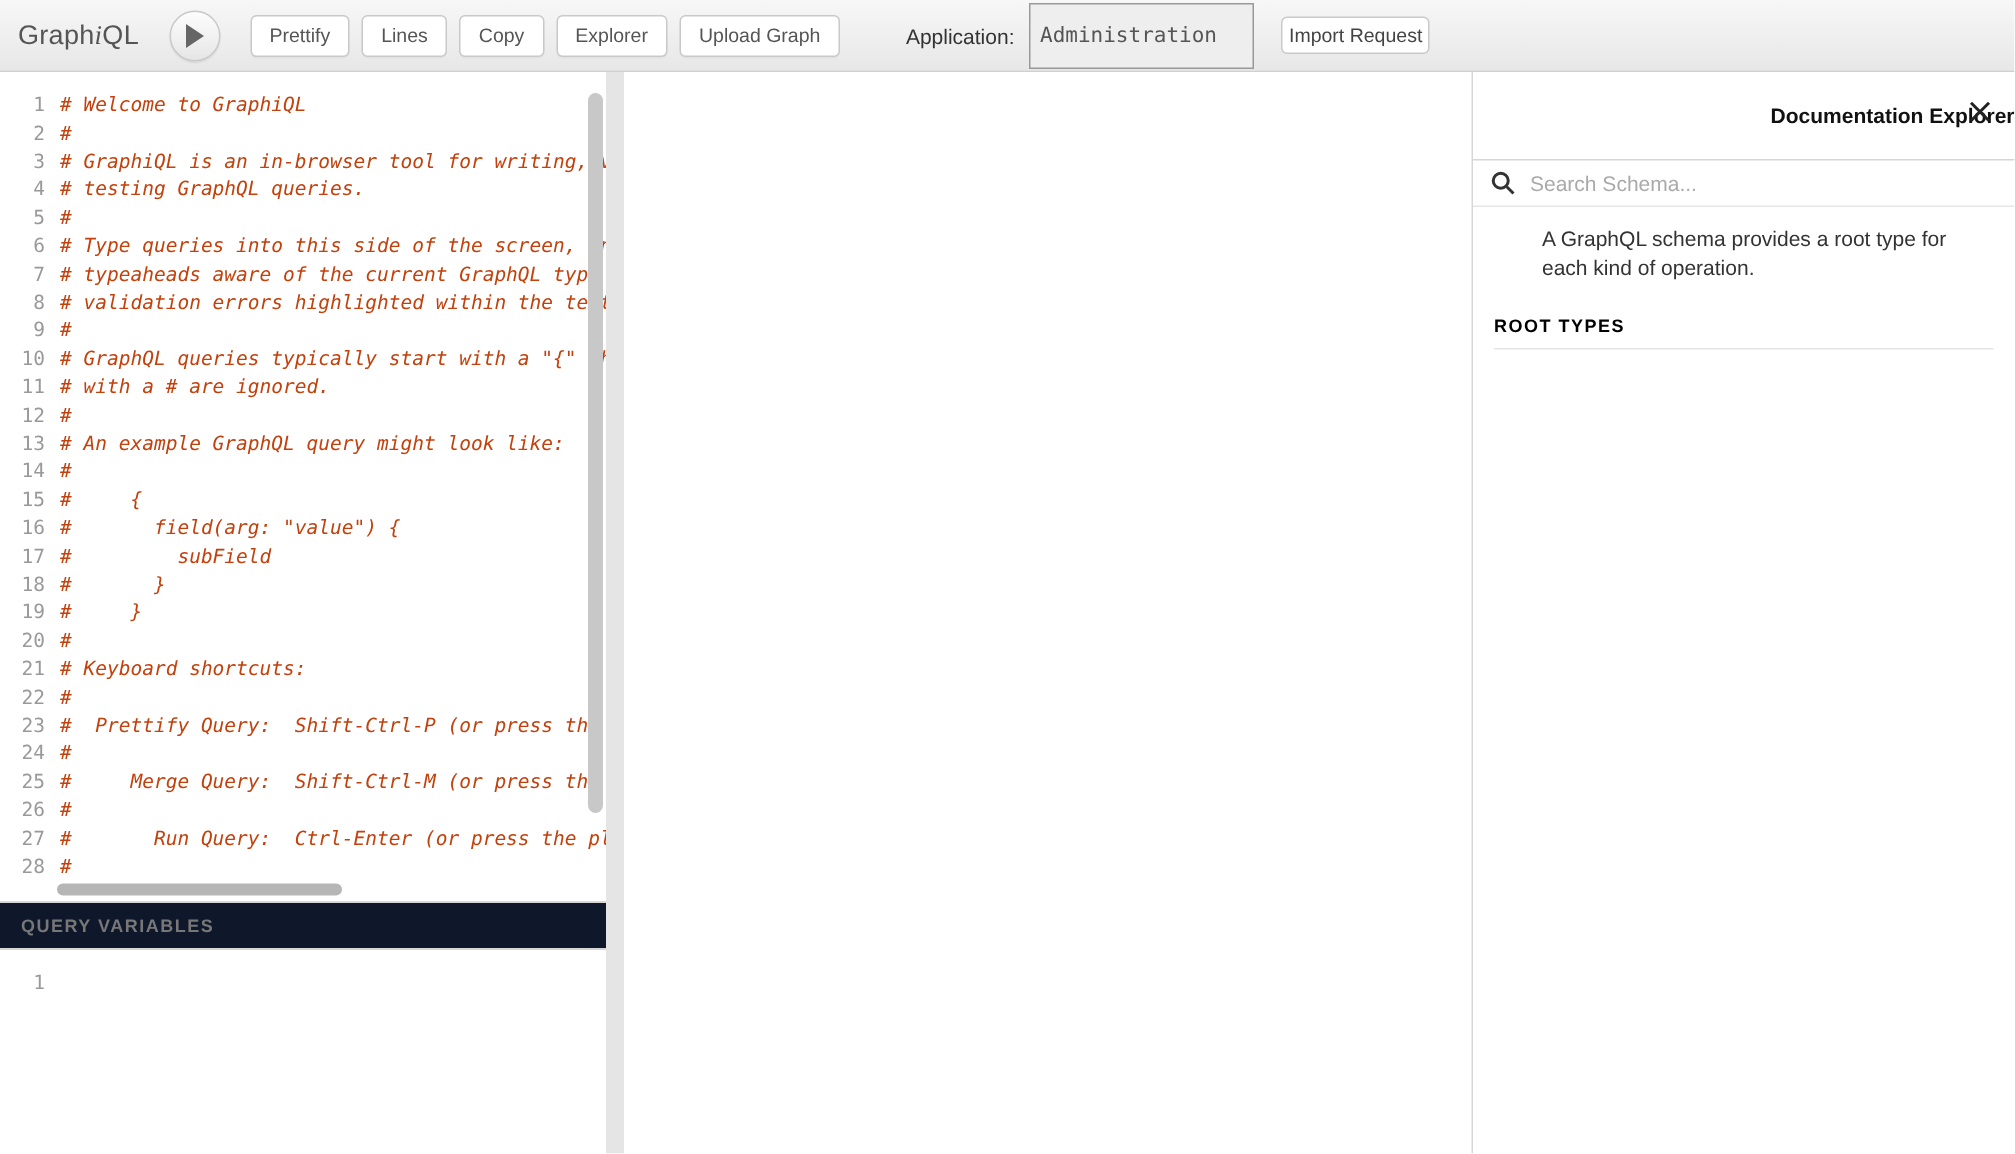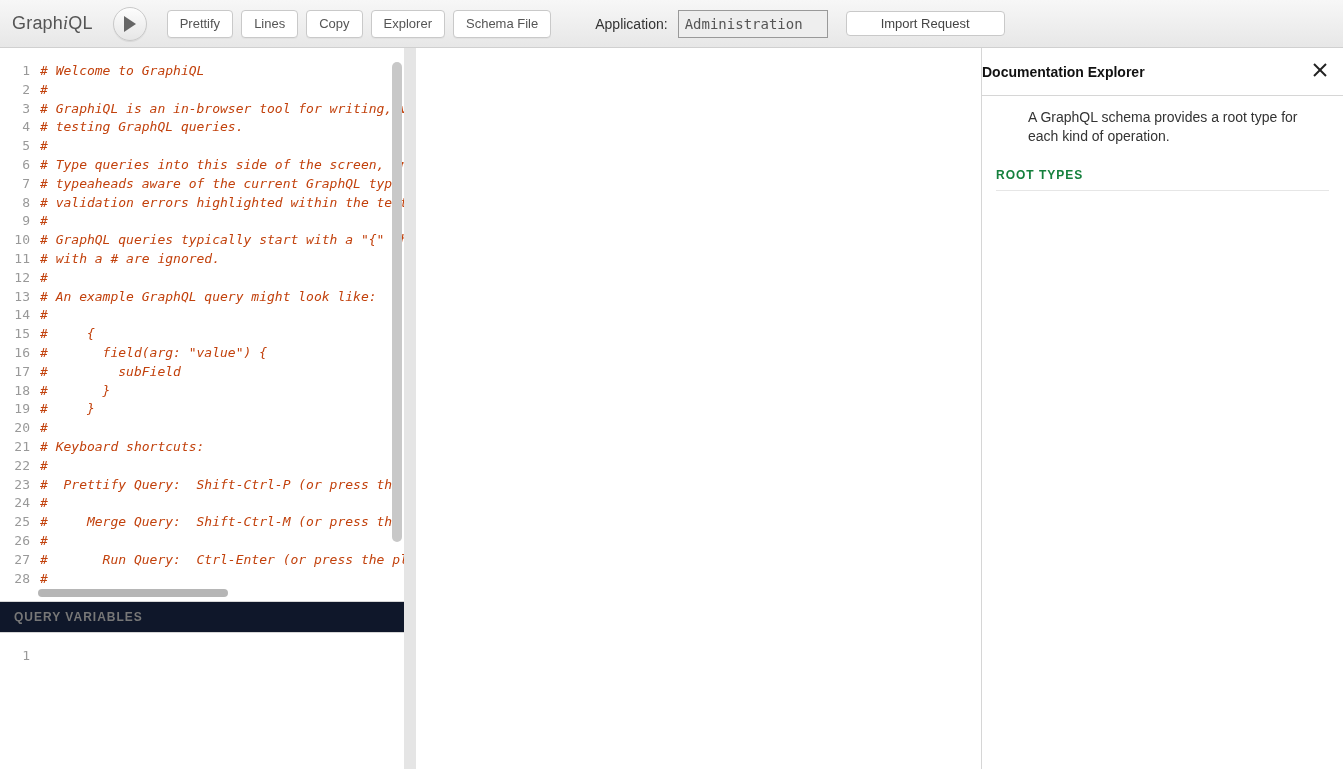--- a/index.html
+++ b/index.html
@@ -62,27 +62,27 @@
     margin-left: 6px;
   }
   .app-select {
     width: 150px;
     border: 1px solid #999;
     background: #eee;
     font-family: ui-monospace, SFMono-Regular, Menlo, Consolas, monospace;
     font-size: 14px;
     color: #555;
     padding: 3px 6px;
-    height: 28px;
+    height: 44px;
   }
   .import-btn {
     background: #fff;
     border: 1px solid #c9c9c9;
     border-radius: 4px;
-    padding: 4px 34px;
+    padding: 4px 4px;
     font-size: 13px;
     color: #444;
     cursor: pointer;
     margin-left: 8px;
   }
   .topbar-right-gap { flex: 1; }
 
   
   .main {
     flex: 1;
@@ -212,25 +212,25 @@
     text-align: right;
     color: #999;
     font-family: ui-monospace, SFMono-Regular, Menlo, Consolas, monospace;
     font-size: 13px;
     line-height: 18.8px;
     padding-right: 6px;
   }
 
   
   .docs-header {
-    height: 48px;
+    height: 59px;
     border-bottom: 1px solid #d6d6d6;
     display: flex;
     align-items: center;
-    justify-content: flex-start;
+    justify-content: flex-end;
     position: relative;
     font-weight: 700;
     font-size: 14px;
   }
   .docs-close {
     position: absolute;
     right: 12px; top: 50%;
     transform: translateY(-50%);
     cursor: pointer;
     font-size: 16px;
@@ -262,21 +262,21 @@
   .docs-desc {
     color: #333;
     line-height: 1.35;
     margin-bottom: 22px;
     margin-left: 32px;
   }
   .docs-section-title {
     font-size: 12px;
     letter-spacing: 1px;
     font-weight: 700;
-    color: #15803d;
+    color: #000000;
     text-transform: uppercase;
     padding-bottom: 8px;
     border-bottom: 1px solid #e6e6e6;
     margin-bottom: 10px;
   }
   .root-row {
     margin: 8px 0;
     font-size: 14px;
   }
   .root-field { color: #b13d2a; }
@@ -294,21 +294,21 @@
     <div class="run-btn">
       <svg width="14" height="16" viewBox="0 0 14 16">
         <polygon points="1,0 13,8 1,16" fill="#666"></polygon>
       </svg>
     </div>
     <div class="tb-group">
       <button class="tb-btn">Prettify</button>
       <button class="tb-btn">Lines</button>
       <button class="tb-btn">Copy</button>
       <button class="tb-btn">Explorer</button>
-      <button class="tb-btn">Schema File</button>
+      <button class="tb-btn">Upload Graph</button>
     </div>
     <div class="tb-spacer"></div>
     <span class="app-label">Application:</span>
     <input class="app-select" value="Administration" style="">
     <button class="import-btn">Import Request</button>
     <div class="topbar-right-gap"></div>
   </div>
 
   <div class="main">
 
@@ -399,20 +399,27 @@
     <div class="docs-col">
       <div class="docs-header">
         <span>Documentation Explorer</span>
         <button class="docs-close">
           <svg width="14" height="14" viewBox="0 0 14 14">
             <line x1="1" y1="1" x2="13" y2="13" stroke="#222" stroke-width="2"></line>
             <line x1="13" y1="1" x2="1" y2="13" stroke="#222" stroke-width="2"></line>
           </svg>
         </button>
       </div>
+      <div class="docs-search">
+        <svg width="16" height="16" viewBox="0 0 16 16">
+          <circle cx="6.5" cy="6.5" r="5" fill="none" stroke="#333" stroke-width="2"></circle>
+          <line x1="10.5" y1="10.5" x2="15" y2="15" stroke="#333" stroke-width="2"></line>
+        </svg>
+        <input type="text" placeholder="Search Schema..." style="">
+      </div>
       <div class="docs-body">
         <div class="docs-desc">A GraphQL schema provides a root type for each kind of operation.</div>
         <div class="docs-section-title">Root Types</div>
       </div>
     </div>
 
   </div>
 </div>
 
 </body></html>

